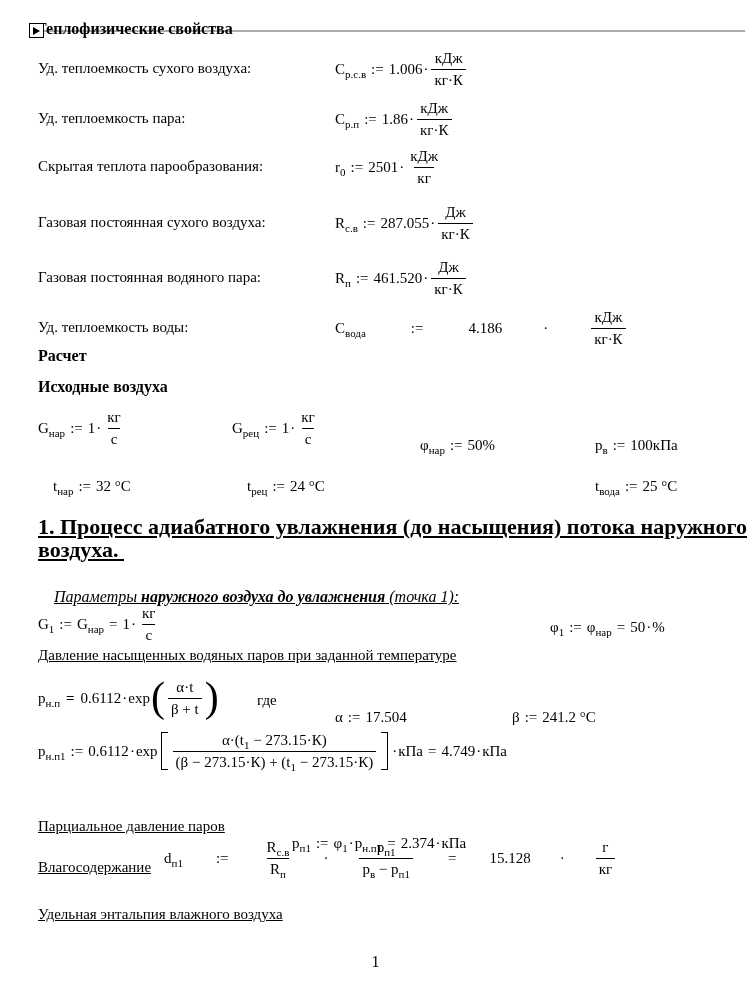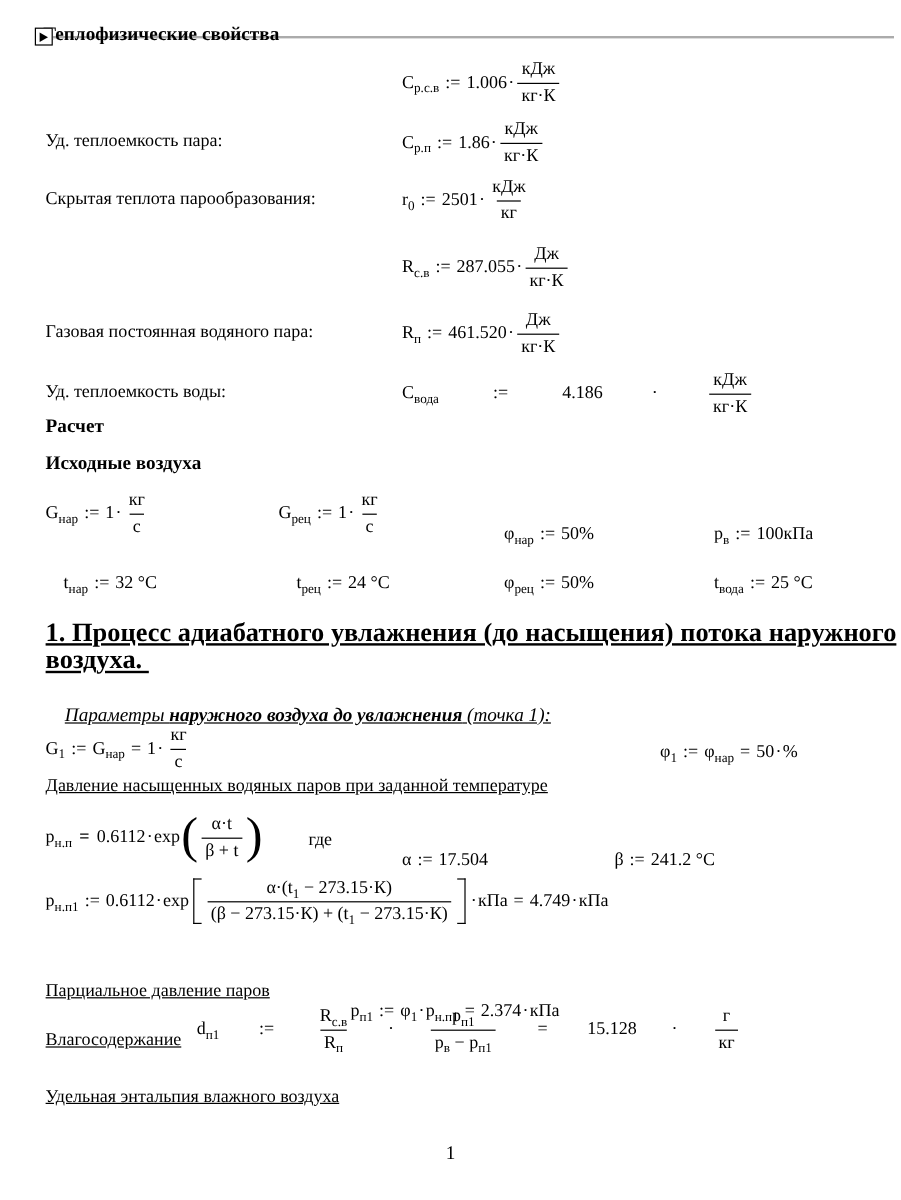--- a/index.html
+++ b/index.html
@@ -38,22 +38,24 @@
 <body>
 
 <div class="page">
 
   <div class="abs area-line" style="left:44px;top:30px;width:701px;"></div>
   <div class="abs area-icon" style="left:29px;top:23px;">
     <span class="tri"></span>
   </div>
   <div class="abs title" style="left:36px;top:20px;">Теплофизические свойства</div>
 
+  <div class="abs" style="left:38px;top:60px;">Уд. теплоемкость сухого воздуха:</div>
   <div class="abs" style="left:38px;top:110px;">Уд. теплоемкость пара:</div>
   <div class="abs" style="left:38px;top:158px;">Скрытая теплота парообразования:</div>
+  <div class="abs" style="left:38px;top:214px;">Газовая постоянная сухого воздуха:</div>
   <div class="abs" style="left:38px;top:269px;">Газовая постоянная водяного пара:</div>
   <div class="abs" style="left:38px;top:319px;">Уд. теплоемкость воды:</div>
 
   <div class="abs math" style="left:335px;top:49px;">
     <span><span>C</span><sub>р.с.в</sub></span>
     <span class="op">:=</span>
     <span>1.006</span>
     <span class="dot">·</span>
     <span class="frac"><span class="num">кДж</span><span class="den">кг·К</span></span>
   </div>
@@ -115,23 +117,20 @@
   </div>
   <div class="abs t" style="left:580px;top:420px;">
     <span><span>p</span><sub>в</sub></span><span class="op">:=</span><span>100кПа</span>
   </div>
 
   <div class="abs t" style="left:38px;top:461px;">
     <span><span>t</span><sub>нар</sub></span><span class="op">:=</span><span>32 °C</span>
   </div>
   <div class="abs t" style="left:232px;top:461px;">
     <span><span>t</span><sub>рец</sub></span><span class="op">:=</span><span>24 °C</span>
-  </div>
-  <div class="abs t" style="left:405px;top:461px;">
-    <span><span>φ</span><sub>рец</sub></span><span class="op">:=</span><span>50%</span>
   </div>
   <div class="abs t" style="left:580px;top:461px;">
     <span><span>t</span><sub>вода</sub></span><span class="op">:=</span><span>25 °C</span>
   </div>
 
   <div class="abs sec" style="left:38px;top:514px;">1. Процесс адиабатного увлажнения (до насыщения) потока наружного</div>
   <div class="abs sec" style="left:38px;top:537px;">воздуха. </div>
 
   <div class="abs t i" style="left:38px;top:570px;font-size:16px;">
     <span class="u">Параметры </span><span class="b u">наружного воздуха до увлажнения</span><span class="u"> (точка 1):</span>

